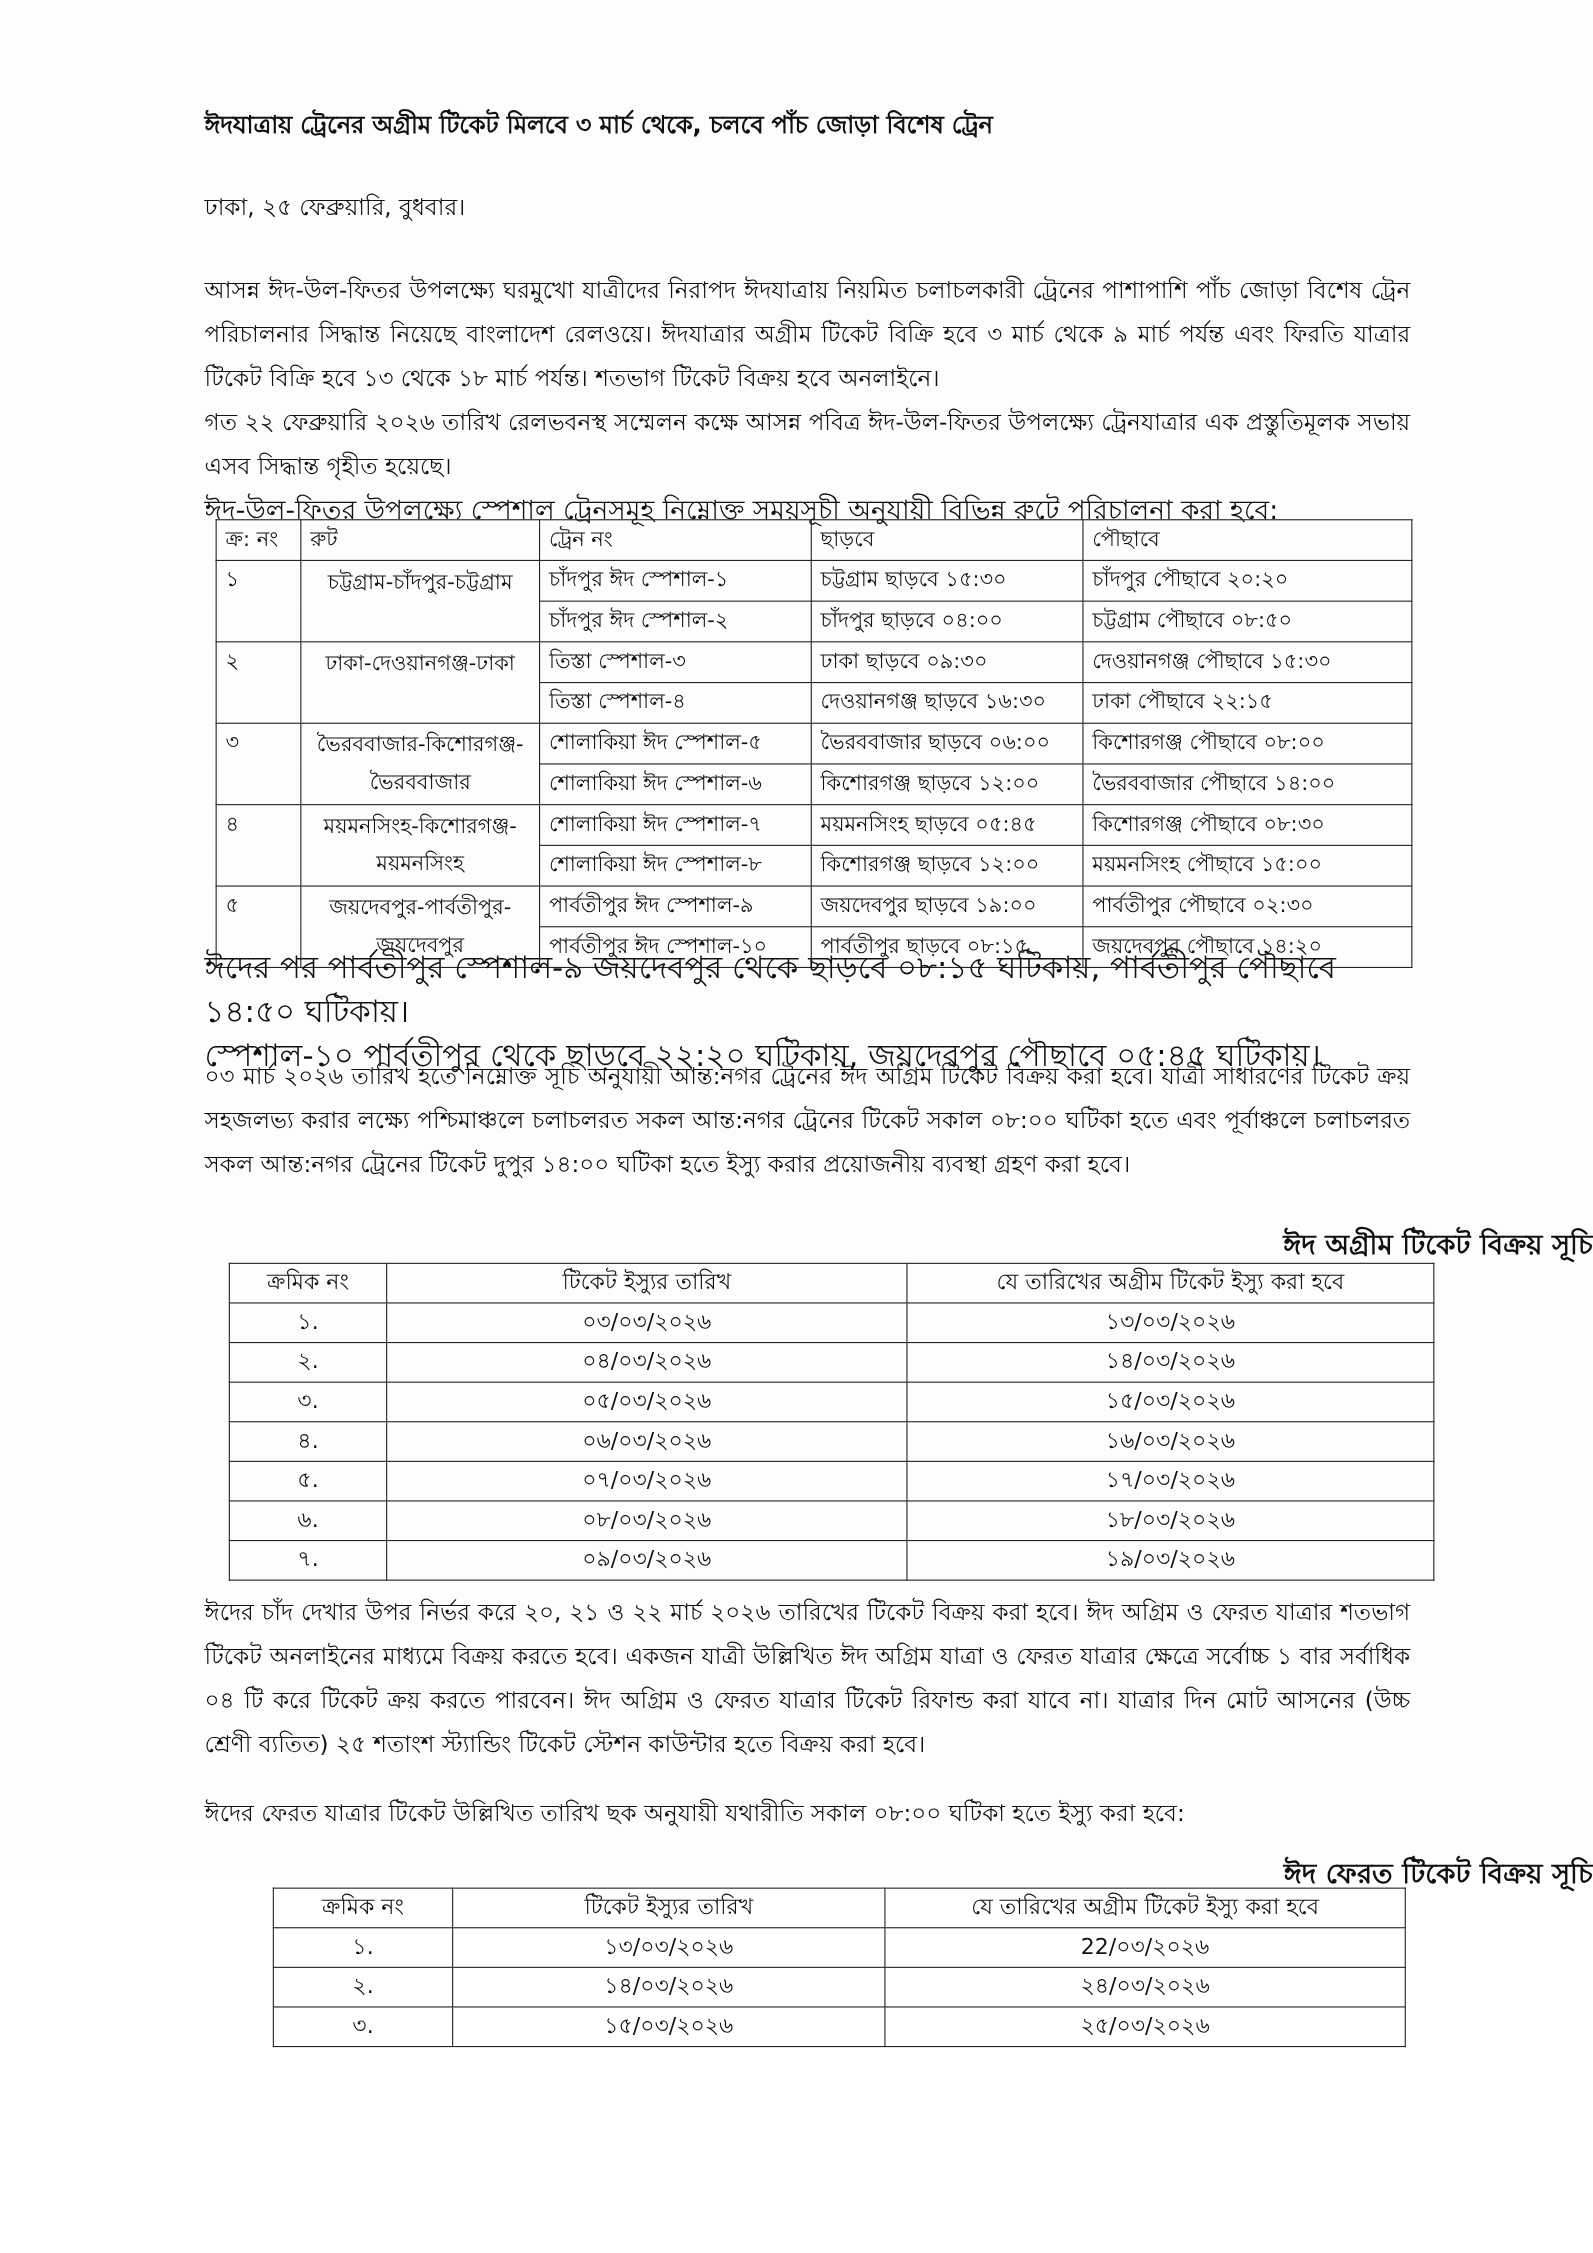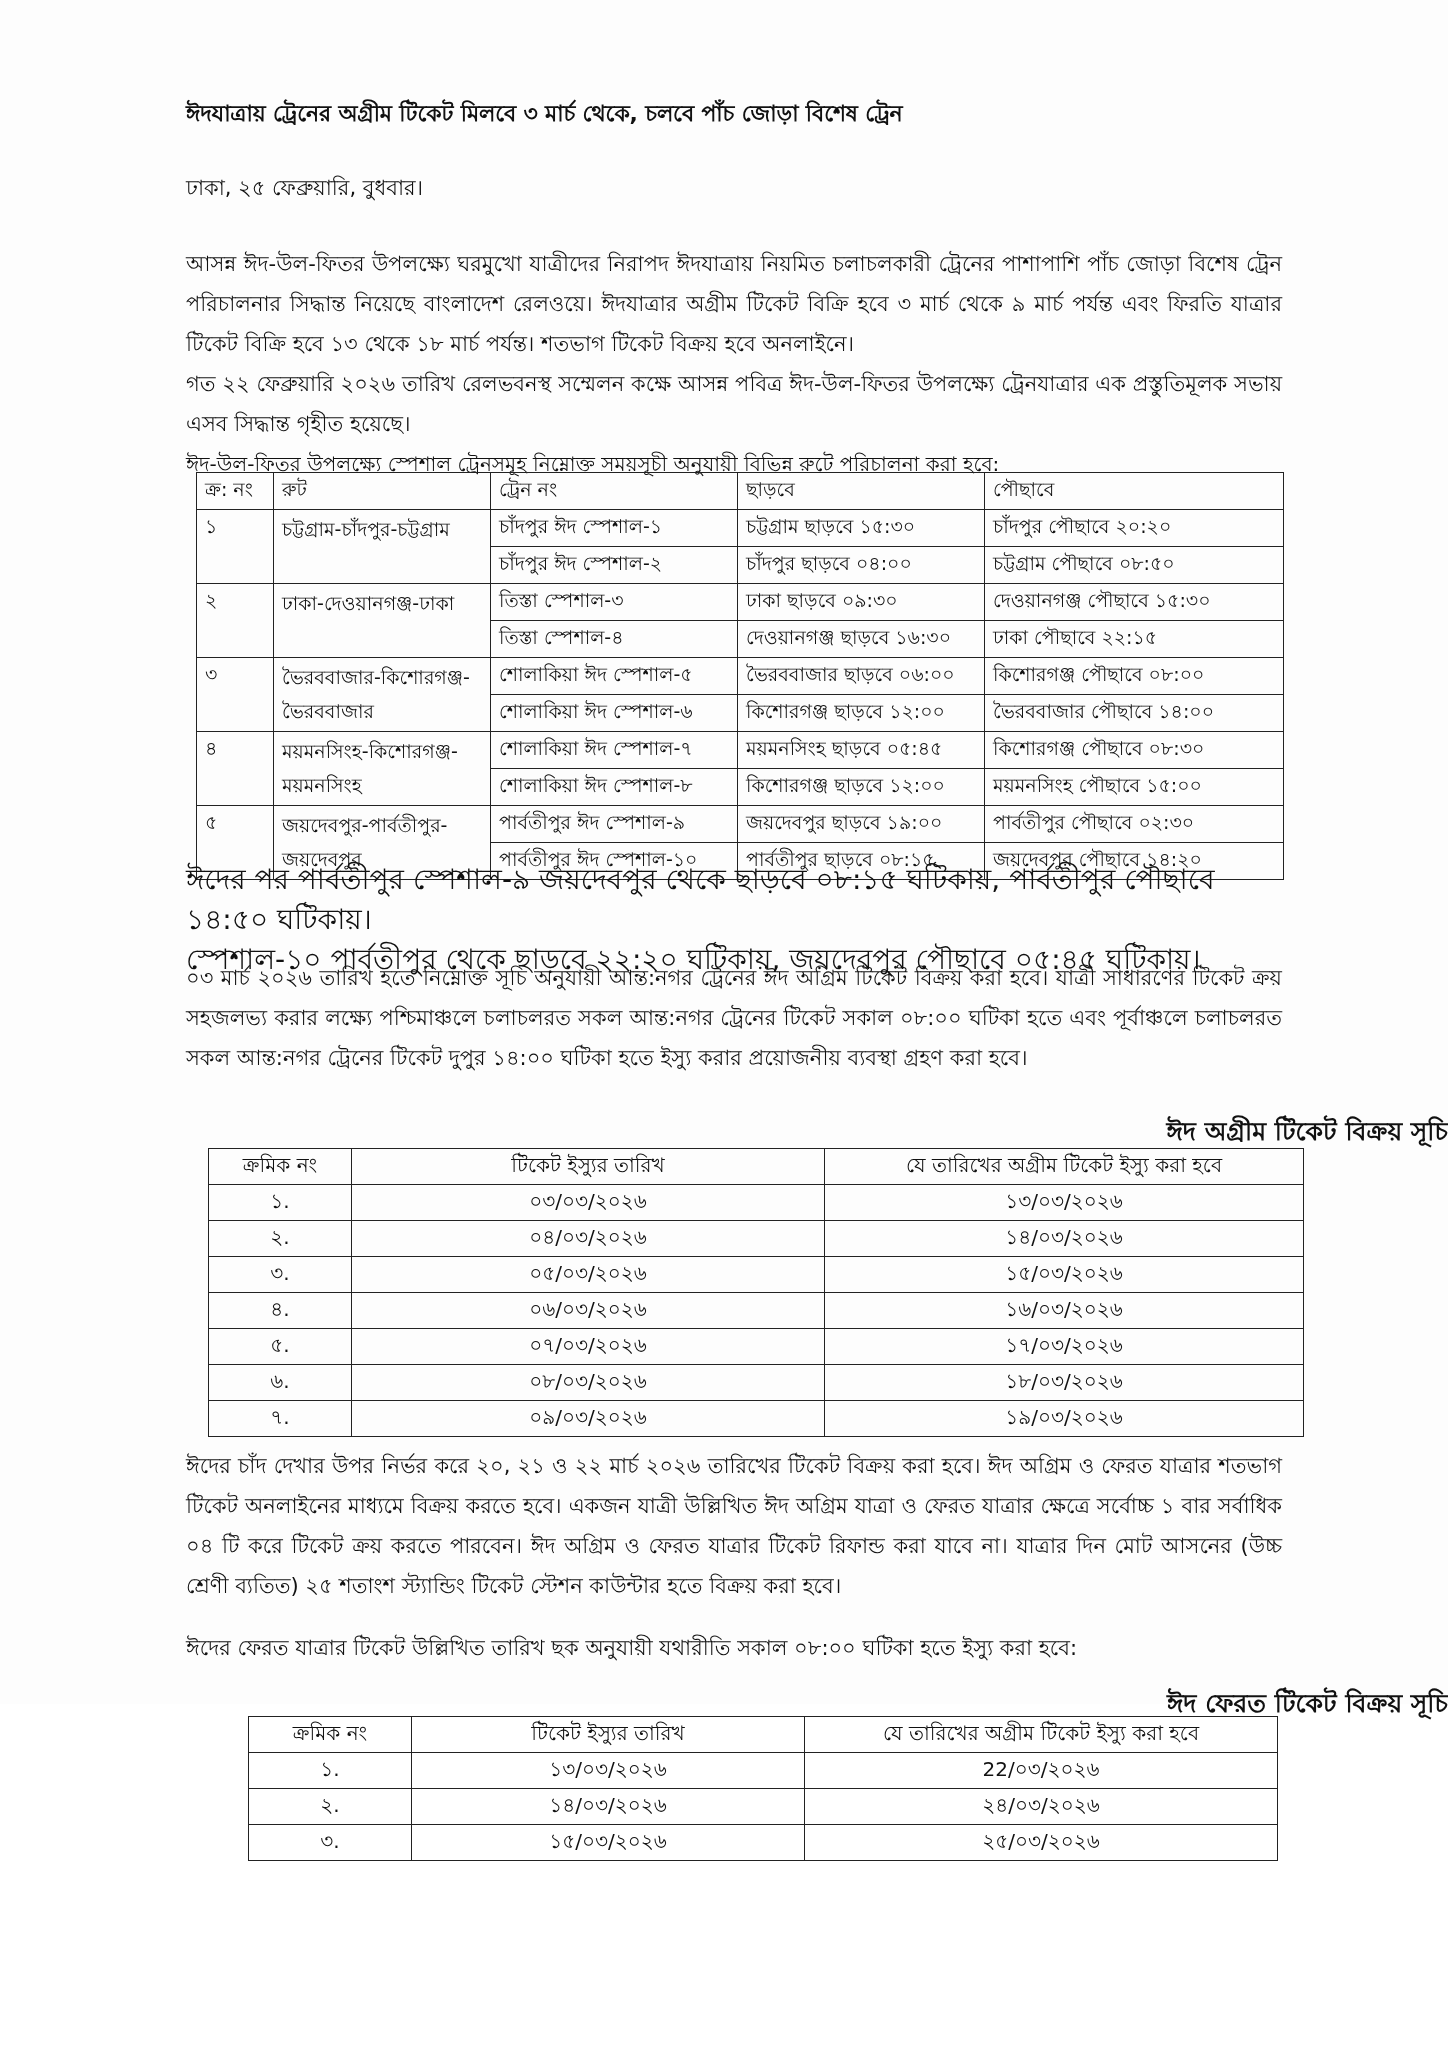--- a/index.html
+++ b/index.html
@@ -3,25 +3,25 @@
 <meta charset="utf-8">
 <style>
   html, body { margin:0; padding:0; background:#ffffff; }
   body { width:1448px; height:2048px; position:relative; overflow:hidden;
          font-family:"DejaVu Sans", sans-serif; color:#111; }
   .page { position:absolute; left:0; top:0; width:1448px; height:1704px; background:#fdfdfd; }
   .headline { position:absolute; left:186px; top:96px; font-size:22px; font-weight:bold; letter-spacing:-0.2px; }
   .dateline { position:absolute; left:186px; top:172px; font-size:21px; }
   .para { position:absolute; left:186px; width:1096px; font-size:21px; line-height:40px; text-align:justify; }
   .p1 { top:244px; }
-  .p2 { top:440px; font-size:20px; }
+  .p2 { top:440px; font-size:24px; }
   table { border-collapse:collapse; position:absolute; font-size:19px; }
   td, th { border:1.6px solid #222; font-weight:normal; text-align:left; padding:2px 8px; height:30px; vertical-align:top; }
   .special { left:196px; top:472px; width:1088px; }
-  .special td.route { vertical-align:top; line-height:34px; }
+  .special td.route { vertical-align:top; line-height:34px;text-align:center; }
   .note { position:absolute; left:186px; top:860px; width:1096px; font-size:28px; line-height:40px; }
   .p3 { top:958px; line-height:40px; }
   .tbl-title { position:absolute; font-size:25px; font-weight:bold; width:100%; text-align:right; }
   .adv-title { top:1112px; left:0; }
   .adv { left:208px; top:1148px; width:1096px; }
   .adv td, .adv th { text-align:center; height:32px; font-size:20px; padding:1px 6px; }
   .p4 { top:1446px; line-height:40px; }
   .p5 { top:1628px; }
   .ret-title { top:1684px; left:0; }
   .ret { left:248px; top:1716px; width:1030px; }

